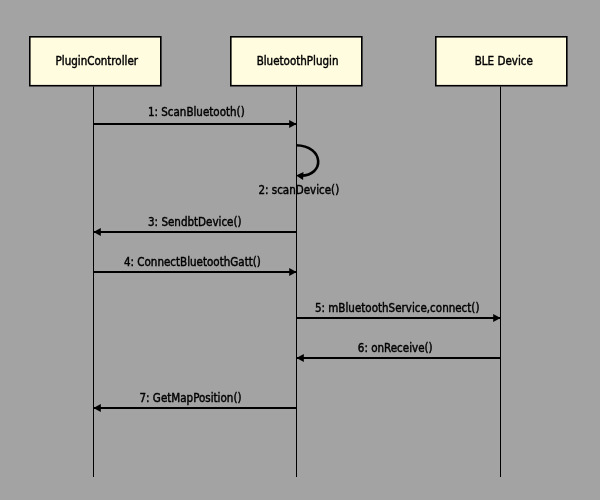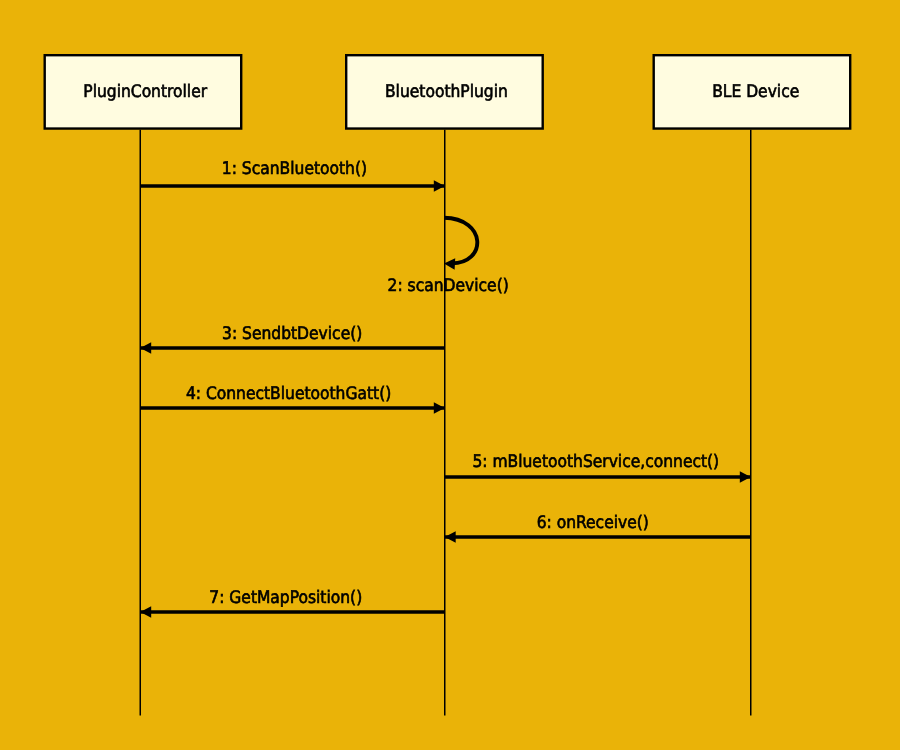--- a/index.html
+++ b/index.html
@@ -3,21 +3,21 @@
 <meta charset="utf-8">
 <title>Sequence Diagram</title>
 <style>
   html, body { margin:0; padding:0; }
   body {
     width:600px; height:500px; background:#ffffff;
     font-family:"DejaVu Sans", sans-serif;
     font-stretch:condensed;
     overflow:hidden;
   }
-  #diagram { position:relative; width:600px; height:500px; background:#eab308; will-change:transform; }
+  #diagram { position:relative; width:600px; height:500px; background:#a3a3a3; will-change:transform; }
   svg { display:block; }
   svg text {
     font-family:"DejaVu Sans", sans-serif;
     font-stretch:condensed;
     paint-order:stroke fill;
     stroke:#000000;
     stroke-width:0.4px;
   }
 </style>
 </head>

